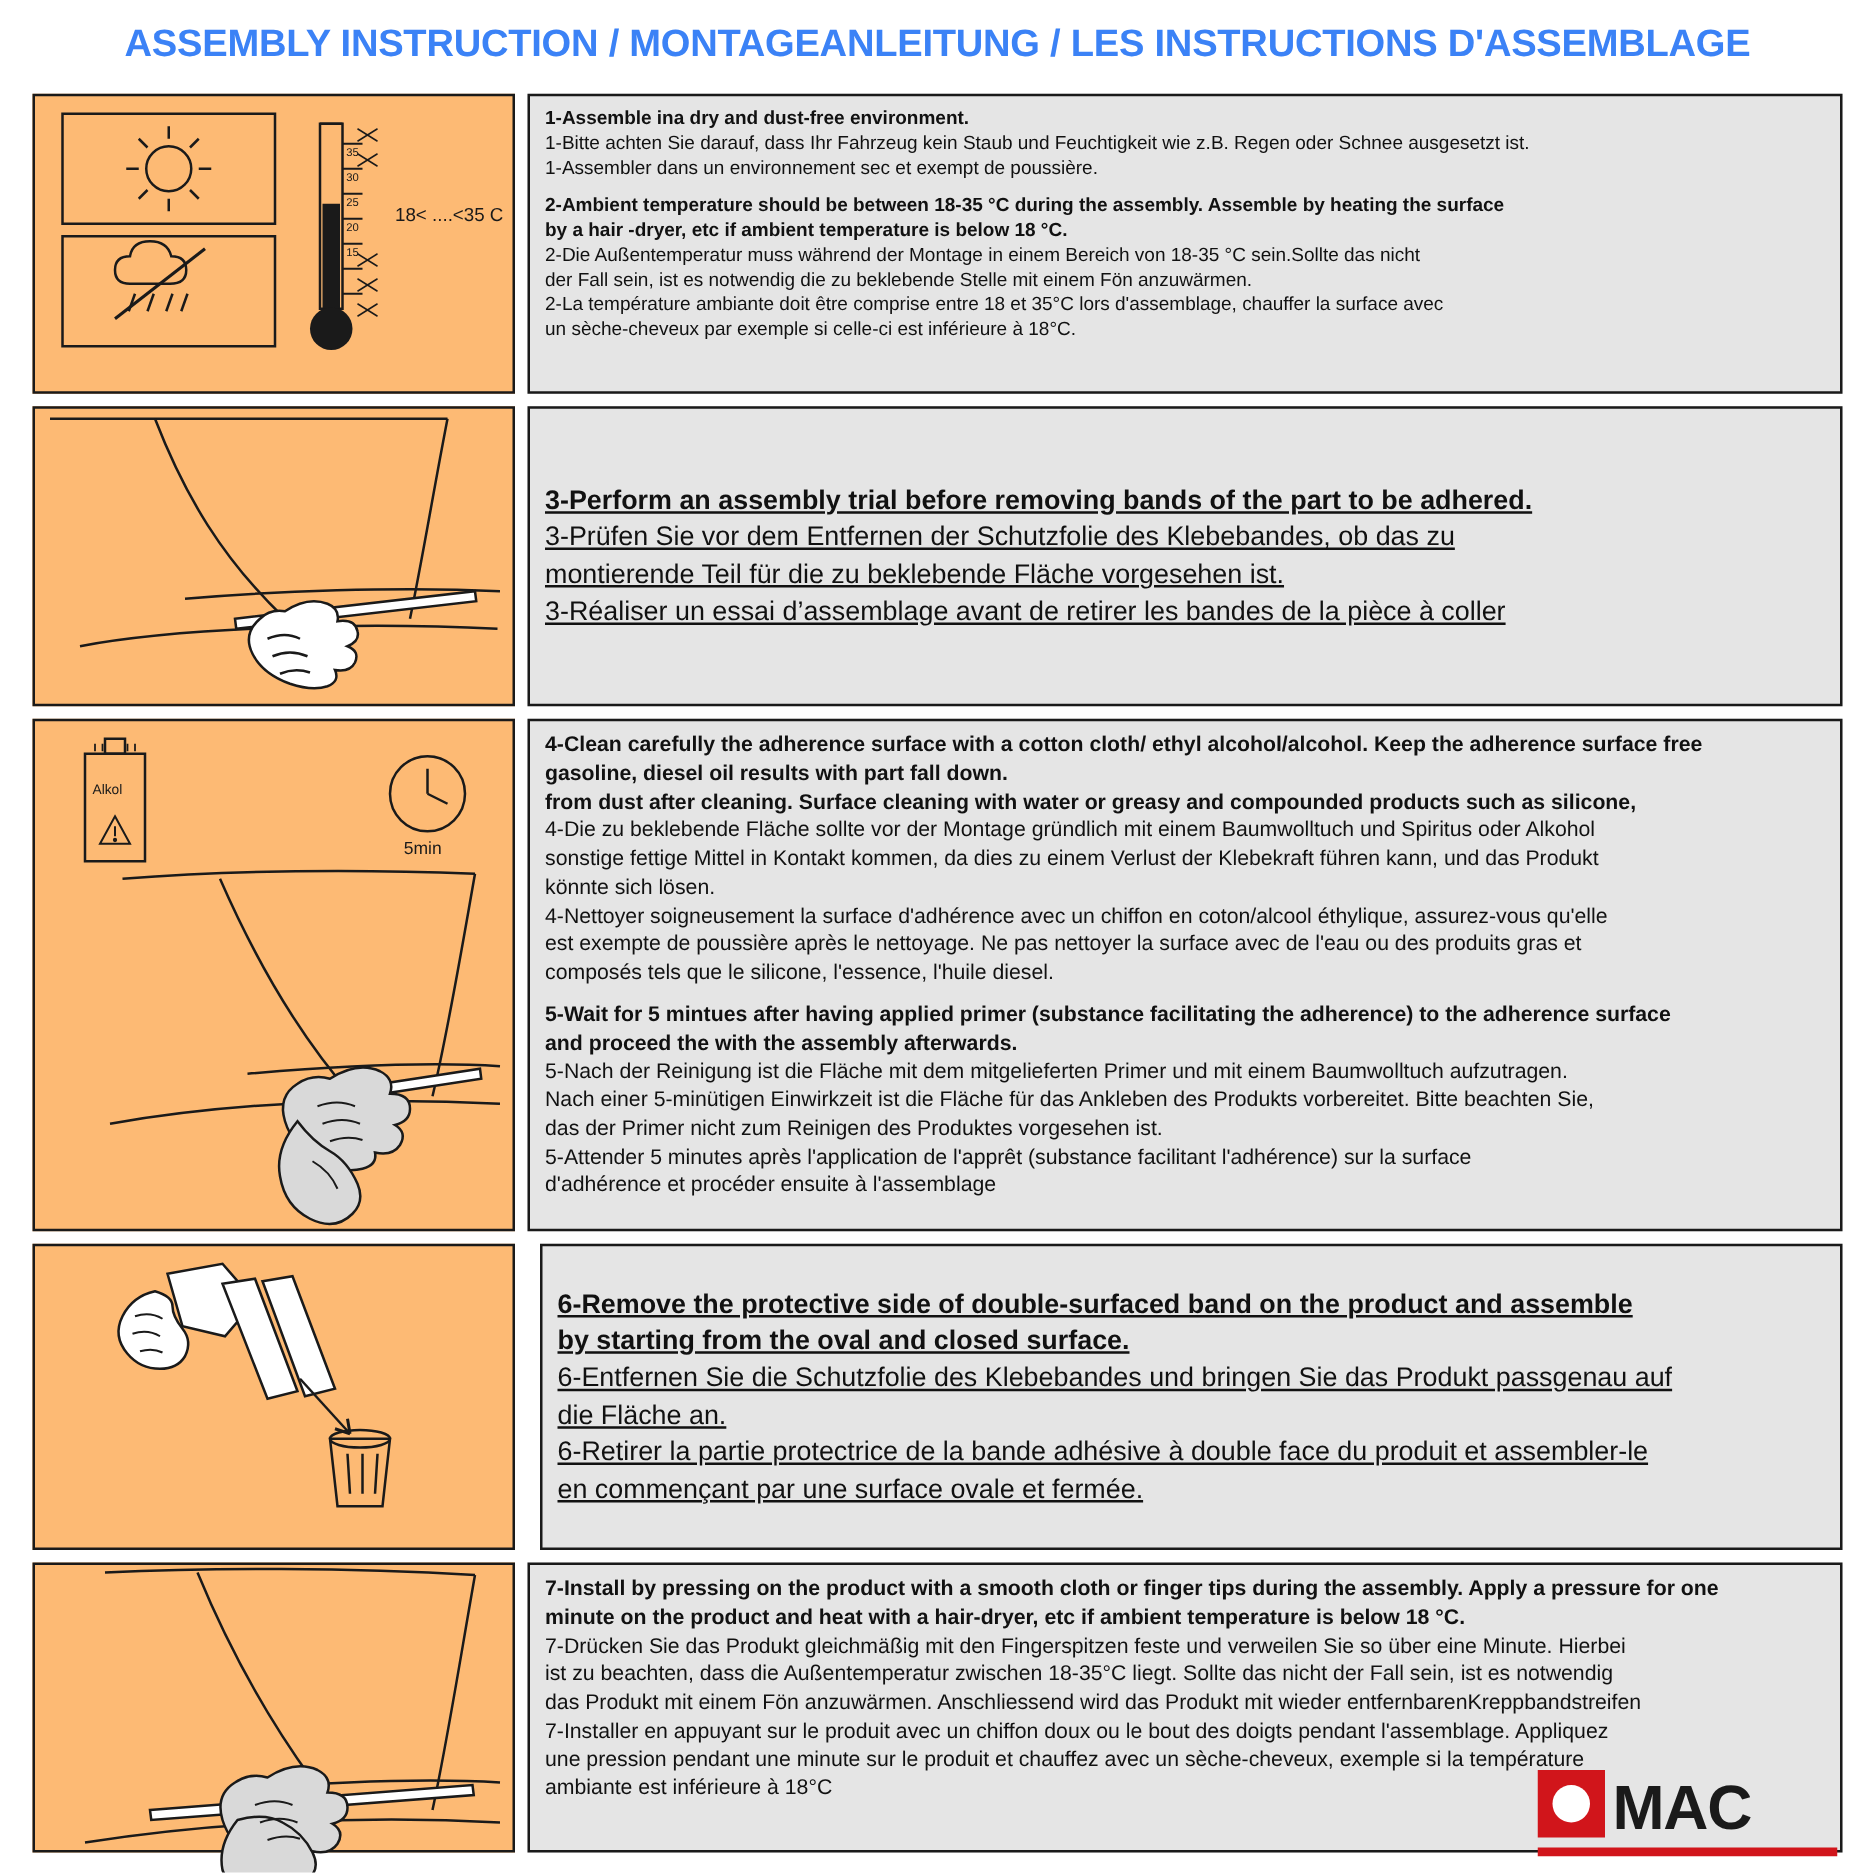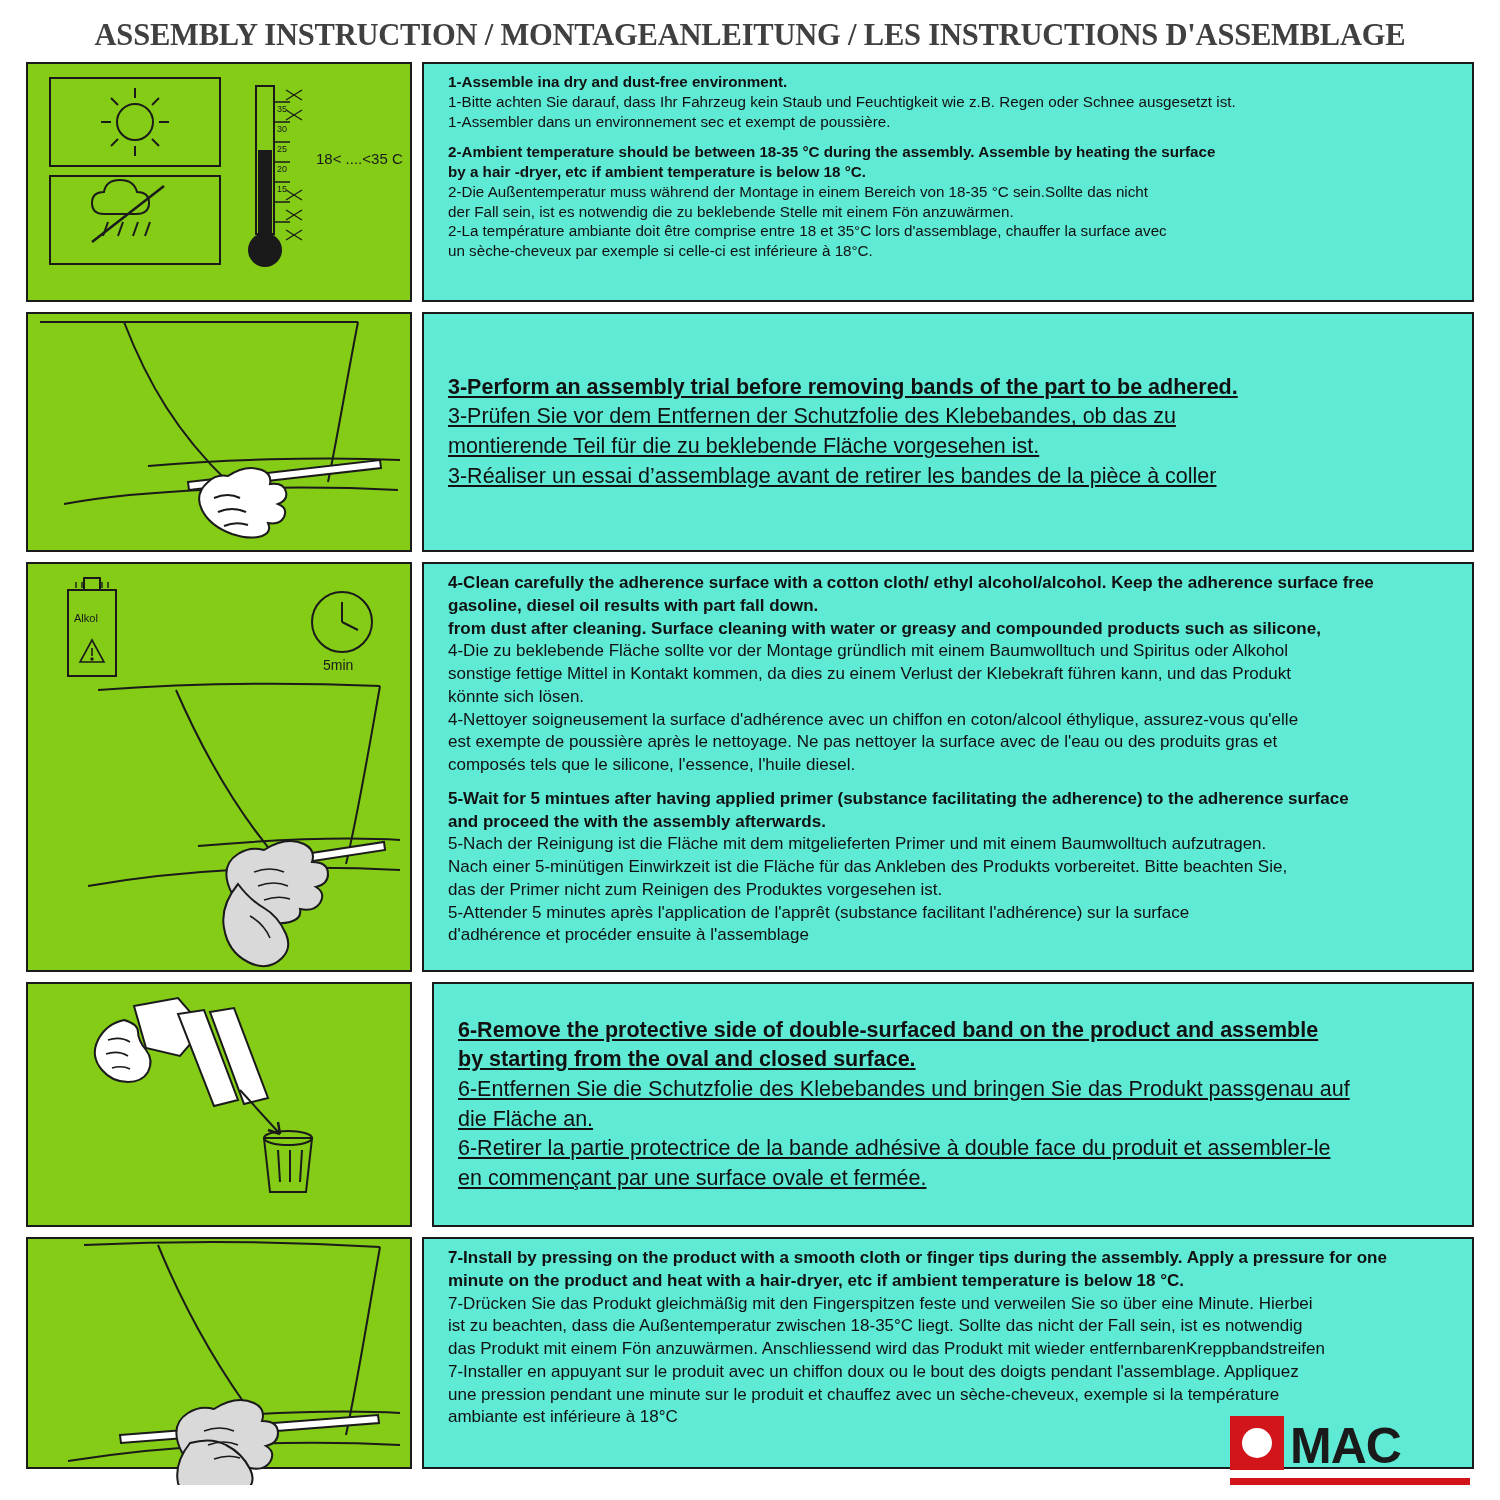--- a/index.html
+++ b/index.html
@@ -8,50 +8,49 @@
     width:1500px; height:1500px;
     background:#ffffff;
     font-family:"Liberation Sans", sans-serif;
     color:#111;
     position:relative;
     overflow:hidden;
   }
   .sheet { width:1500px; height:1500px; position:relative; padding:0 26px; }
 
   .title {
-    color:#404040;
+    color:#3b82f6;
     font-size:30.5px;
     font-weight:bold;
     letter-spacing:-0.2px;
     text-align:center;
     padding-top:18px;
-    padding-bottom:9px;
+    padding-bottom:22px;
     white-space:nowrap;
-    font-family:Liberation Serif, serif;
   }
 
   .row {
     display:flex;
     gap:10px;
     margin-bottom:10px;
     align-items:stretch;
   }
   .cell-img {
     width:386px;
     flex:0 0 386px;
     border:2px solid #1a1a1a;
     position:relative;
-    background:#84cc16;
+    background:#fdba74;
   }
   .cell-txt {
     flex:1 1 auto;
     border:2px solid #1a1a1a;
     position:relative;
-    background:#5eead4;
-    padding:8px 12px 8px 24px;
+    background:#e5e5e5;
+    padding:8px 12px 8px 12px;
   }
   .r1 { height:240px; }
   .r2 { height:240px; }
   .r3 { height:410px; }
   .r4 { height:245px;gap:20px; }
   .r5 { height:232px; }
 
   .b { font-weight:bold; }
   p { margin:0; }
   .t-small { font-size:15.2px; line-height:1.30; }

